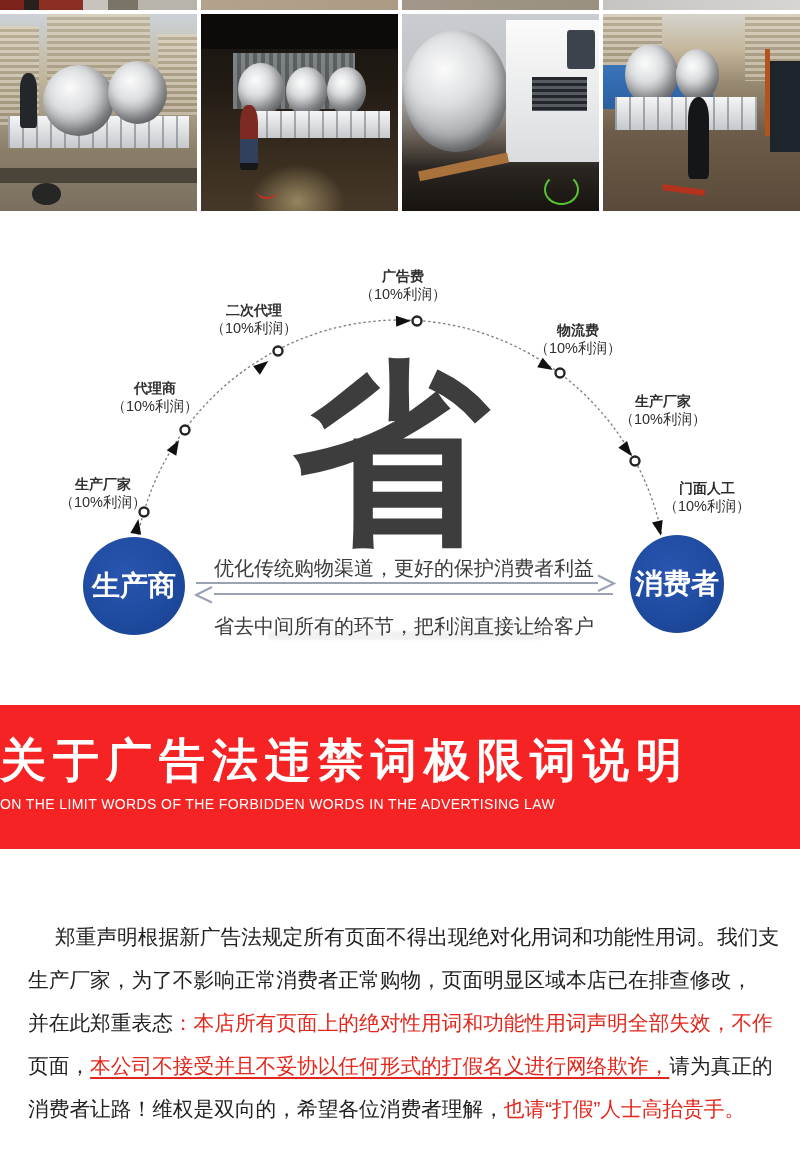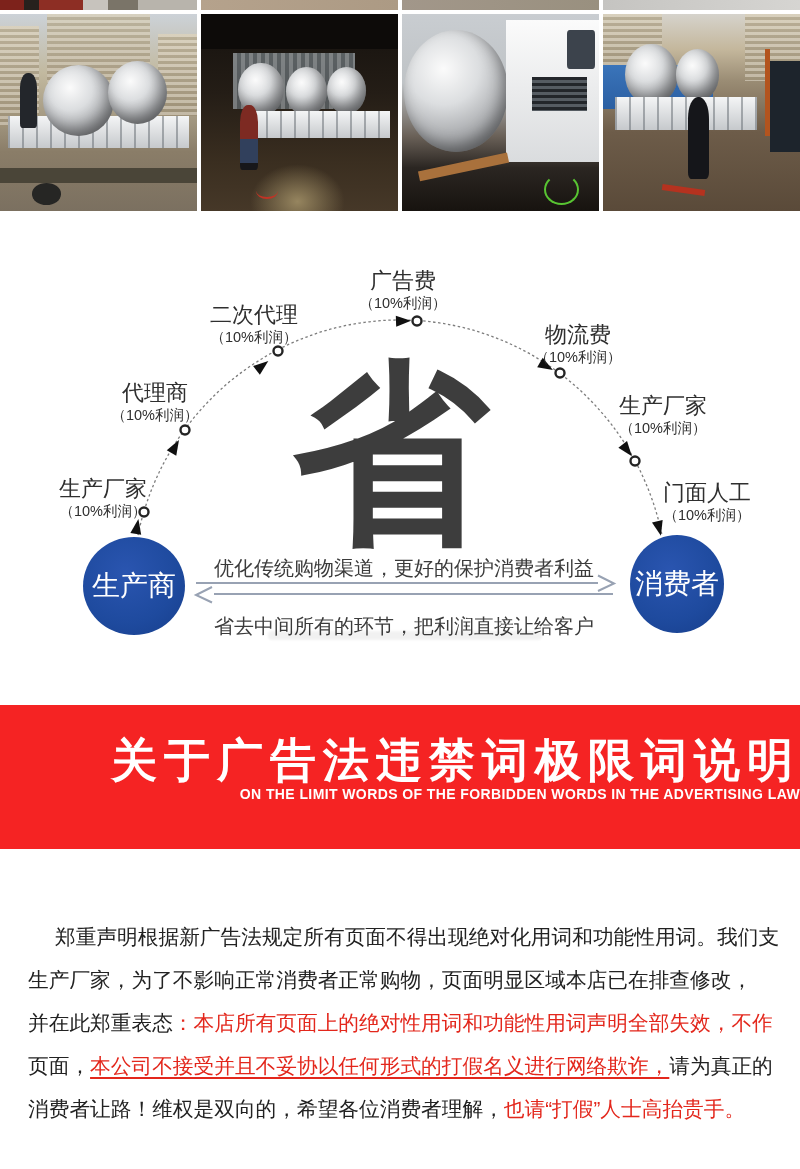--- a/index.html
+++ b/index.html
@@ -23,34 +23,34 @@
   .p4{background:linear-gradient(180deg,#d6d3cc 0%,#c4b79c 18%,#9a8c74 34%,#6d5c49 60%,#5a4a39 100%);}
   .r1a{background:linear-gradient(90deg,#7d221b 0 12%,#26211d 12% 20%,#8d2e24 20% 42%,#c7c3bd 42% 55%,#7a7468 55% 70%,#b8b4ac 70% 100%);}
   .r1b{background:linear-gradient(90deg,#b5a28c,#ac9a84);}
   .r1c{background:linear-gradient(90deg,#a2978a,#99907f);}
   .r1d{background:linear-gradient(90deg,#c5c4c1,#d6d5d2);}
 
   
   .diagram{position:relative;width:800px;height:494px;background:#fff;}
   .diagram svg{position:absolute;left:0;top:0;}
   .step{position:absolute;text-align:center;transform:translateX(-50%);color:#2f2f2f;line-height:1.12;white-space:nowrap;}
-  .step .t{font-size:22px;font-weight:400;text-align:center;}
+  .step .t{font-size:14px;font-weight:700;text-align:center;}
   .step .s{font-size:14.5px;font-weight:400;margin-top:1px;}
   .bigchar{position:absolute;left:391px;top:146px;transform:translateX(-50%);
            font-size:196px;line-height:1;font-weight:900;color:#3d3d3d;}
   .bubble{position:absolute;border-radius:50%;background:radial-gradient(circle at 42% 36%,#2a55b0 0%,#1e4a9e 60%,#173e8b 100%);
-          color:#fff;font-weight:400;font-size:28px;text-align:left;display:flex;align-items:center;justify-content:center;}
+          color:#fff;font-weight:700;font-size:28px;text-align:left;display:flex;align-items:center;justify-content:center;}
   .flowtext{position:absolute;left:404px;transform:translateX(-50%);white-space:nowrap;
             font-size:20px;font-weight:500;color:#3b3b3b;}
   .wmark{position:absolute;left:268px;top:420px;width:274px;height:9px;background:#000;opacity:.05;border-radius:4px;filter:blur(1px);}
 
   
-  .banner{width:800px;height:144px;background:#f52323;color:#fff;text-align:right;overflow:hidden;}
+  .banner{width:800px;height:144px;background:#f52323;color:#fff;text-align:left;overflow:hidden;}
   .banner-title{margin-top:30px;font-size:46px;font-weight:800;letter-spacing:7px;line-height:1.1;}
-  .banner-sub{font-size:14px;font-weight:700;letter-spacing:.4px;}
+  .banner-sub{margin-top:10px;font-size:14px;font-weight:400;letter-spacing:.4px;}
 
   
   .disclaimer{padding:18px 28px 0 28px;font-size:20.7px;font-weight:500;color:#222;margin-top:48px;}
   .disc-line{line-height:43px;white-space:nowrap;}
   .disc-line .red{color:#e3271c;}
   .disc-line .u{text-decoration:underline;text-underline-offset:4px;}
 </style>
 </head>
 <body>
 

